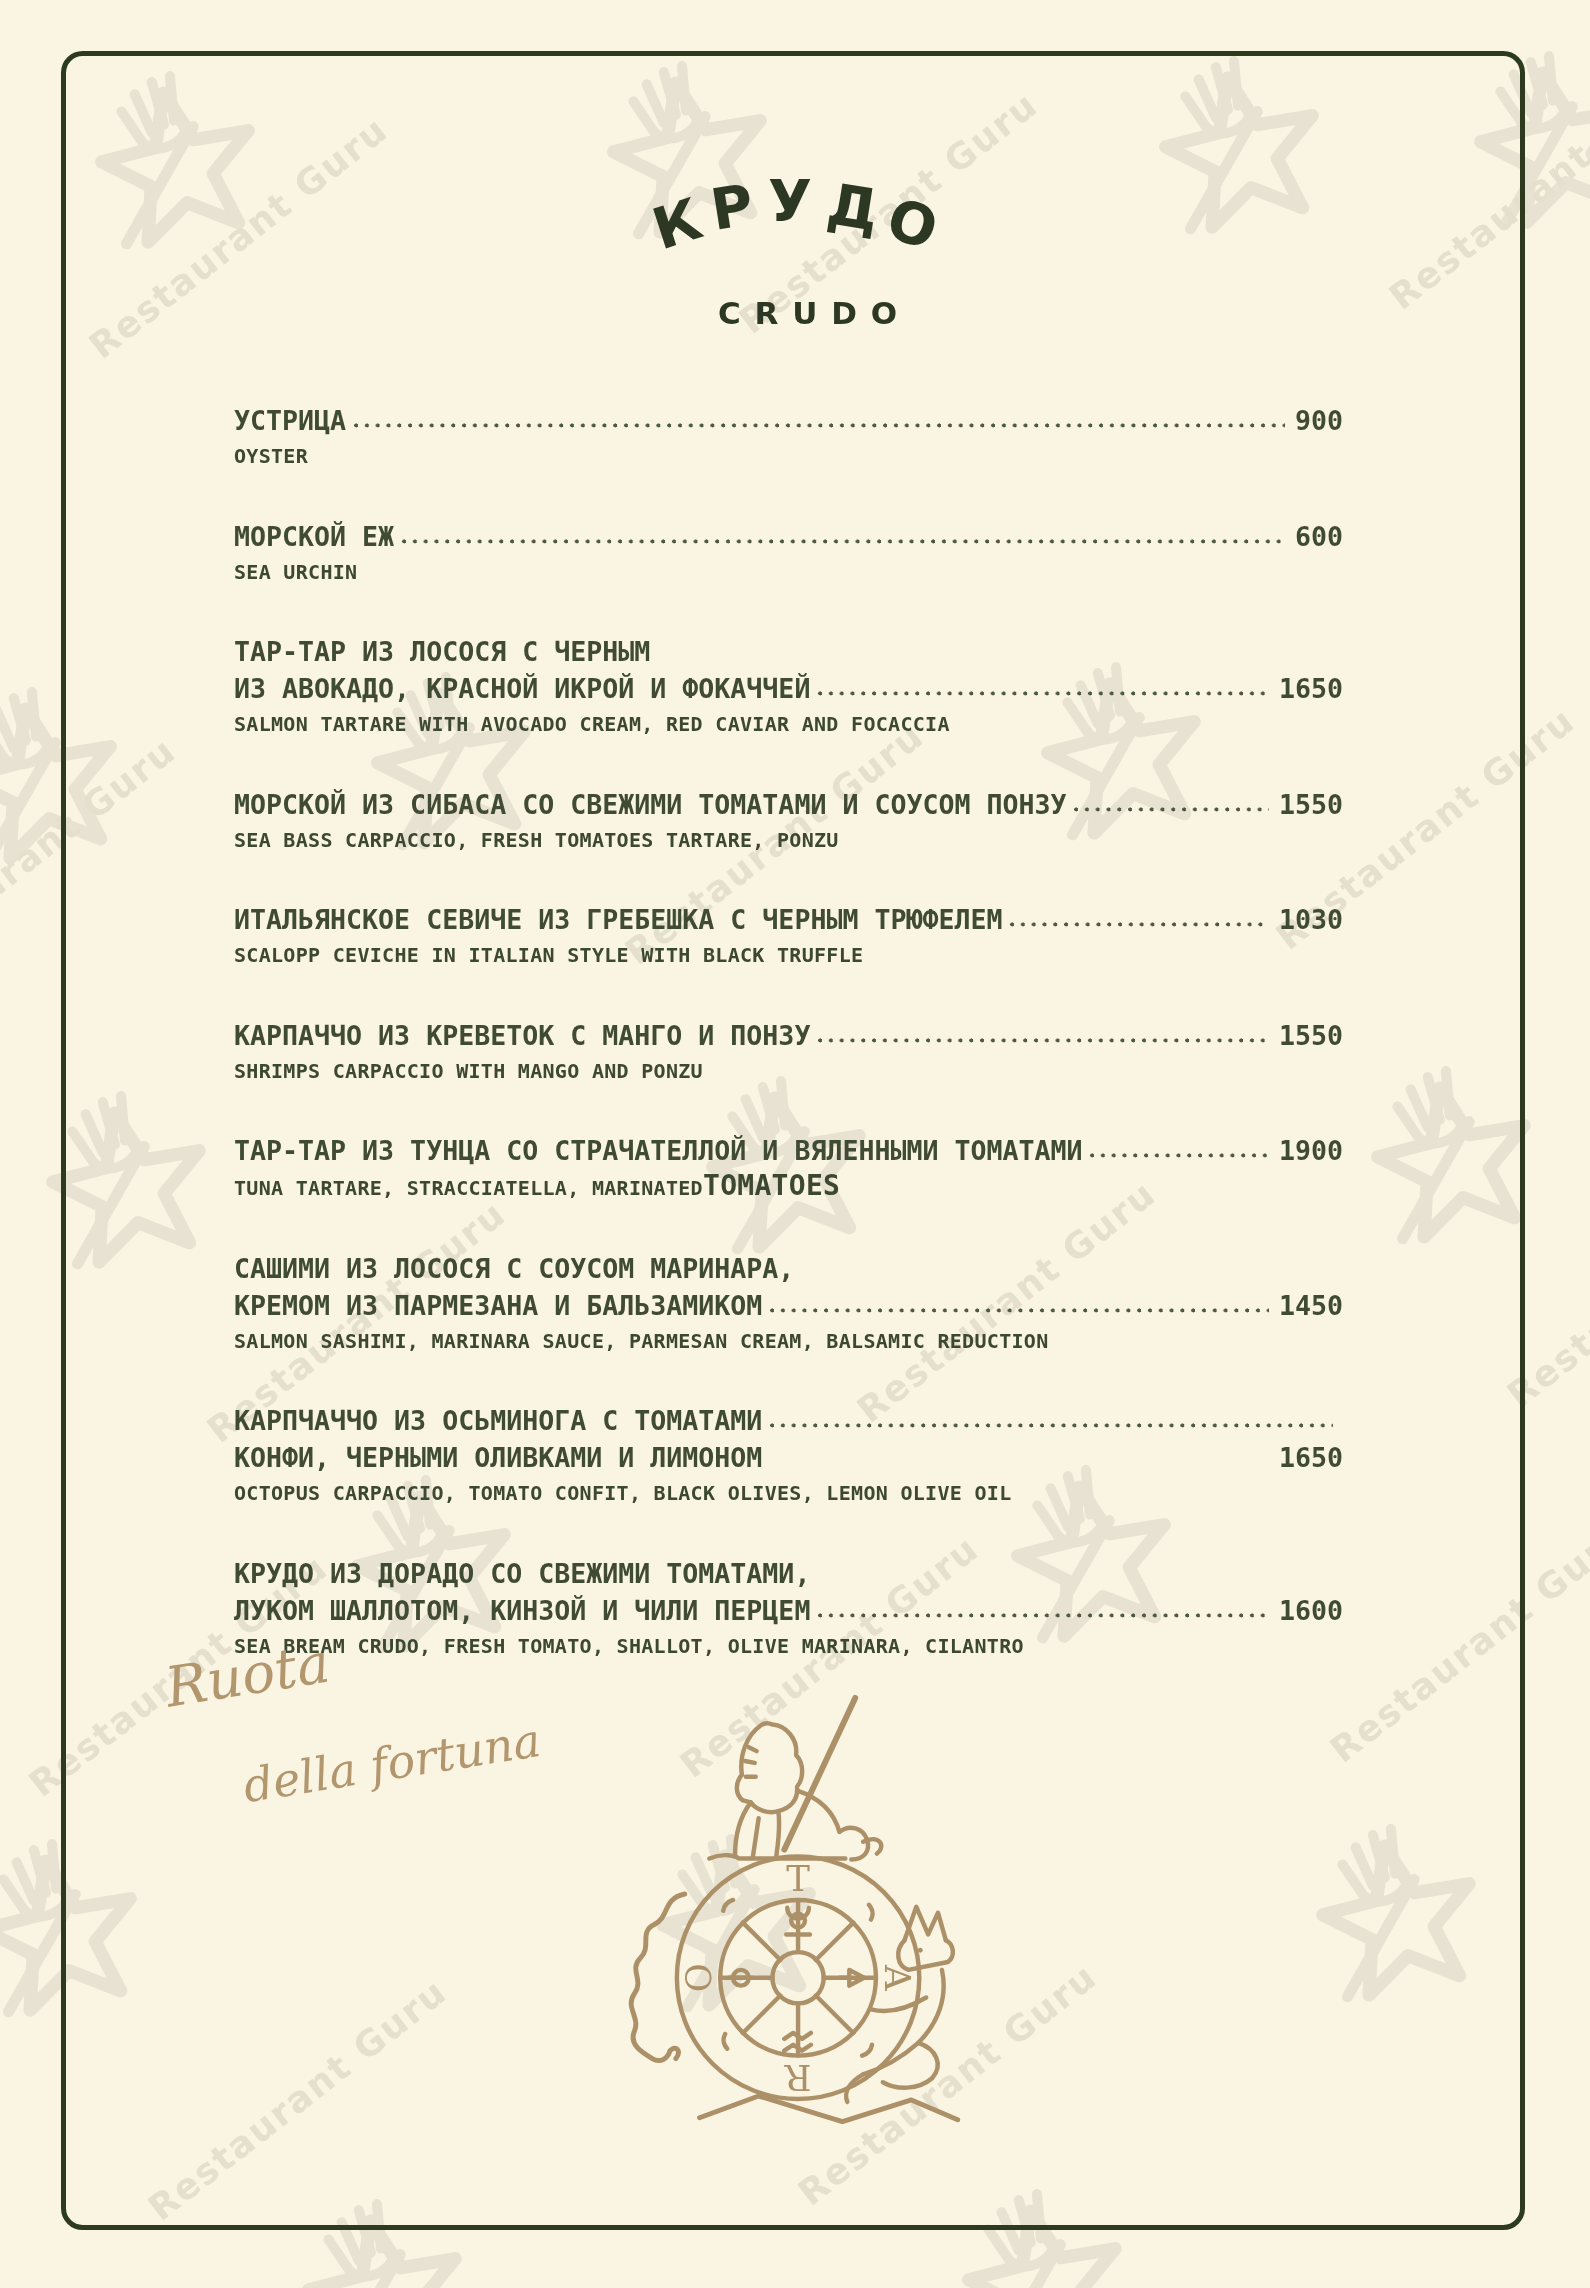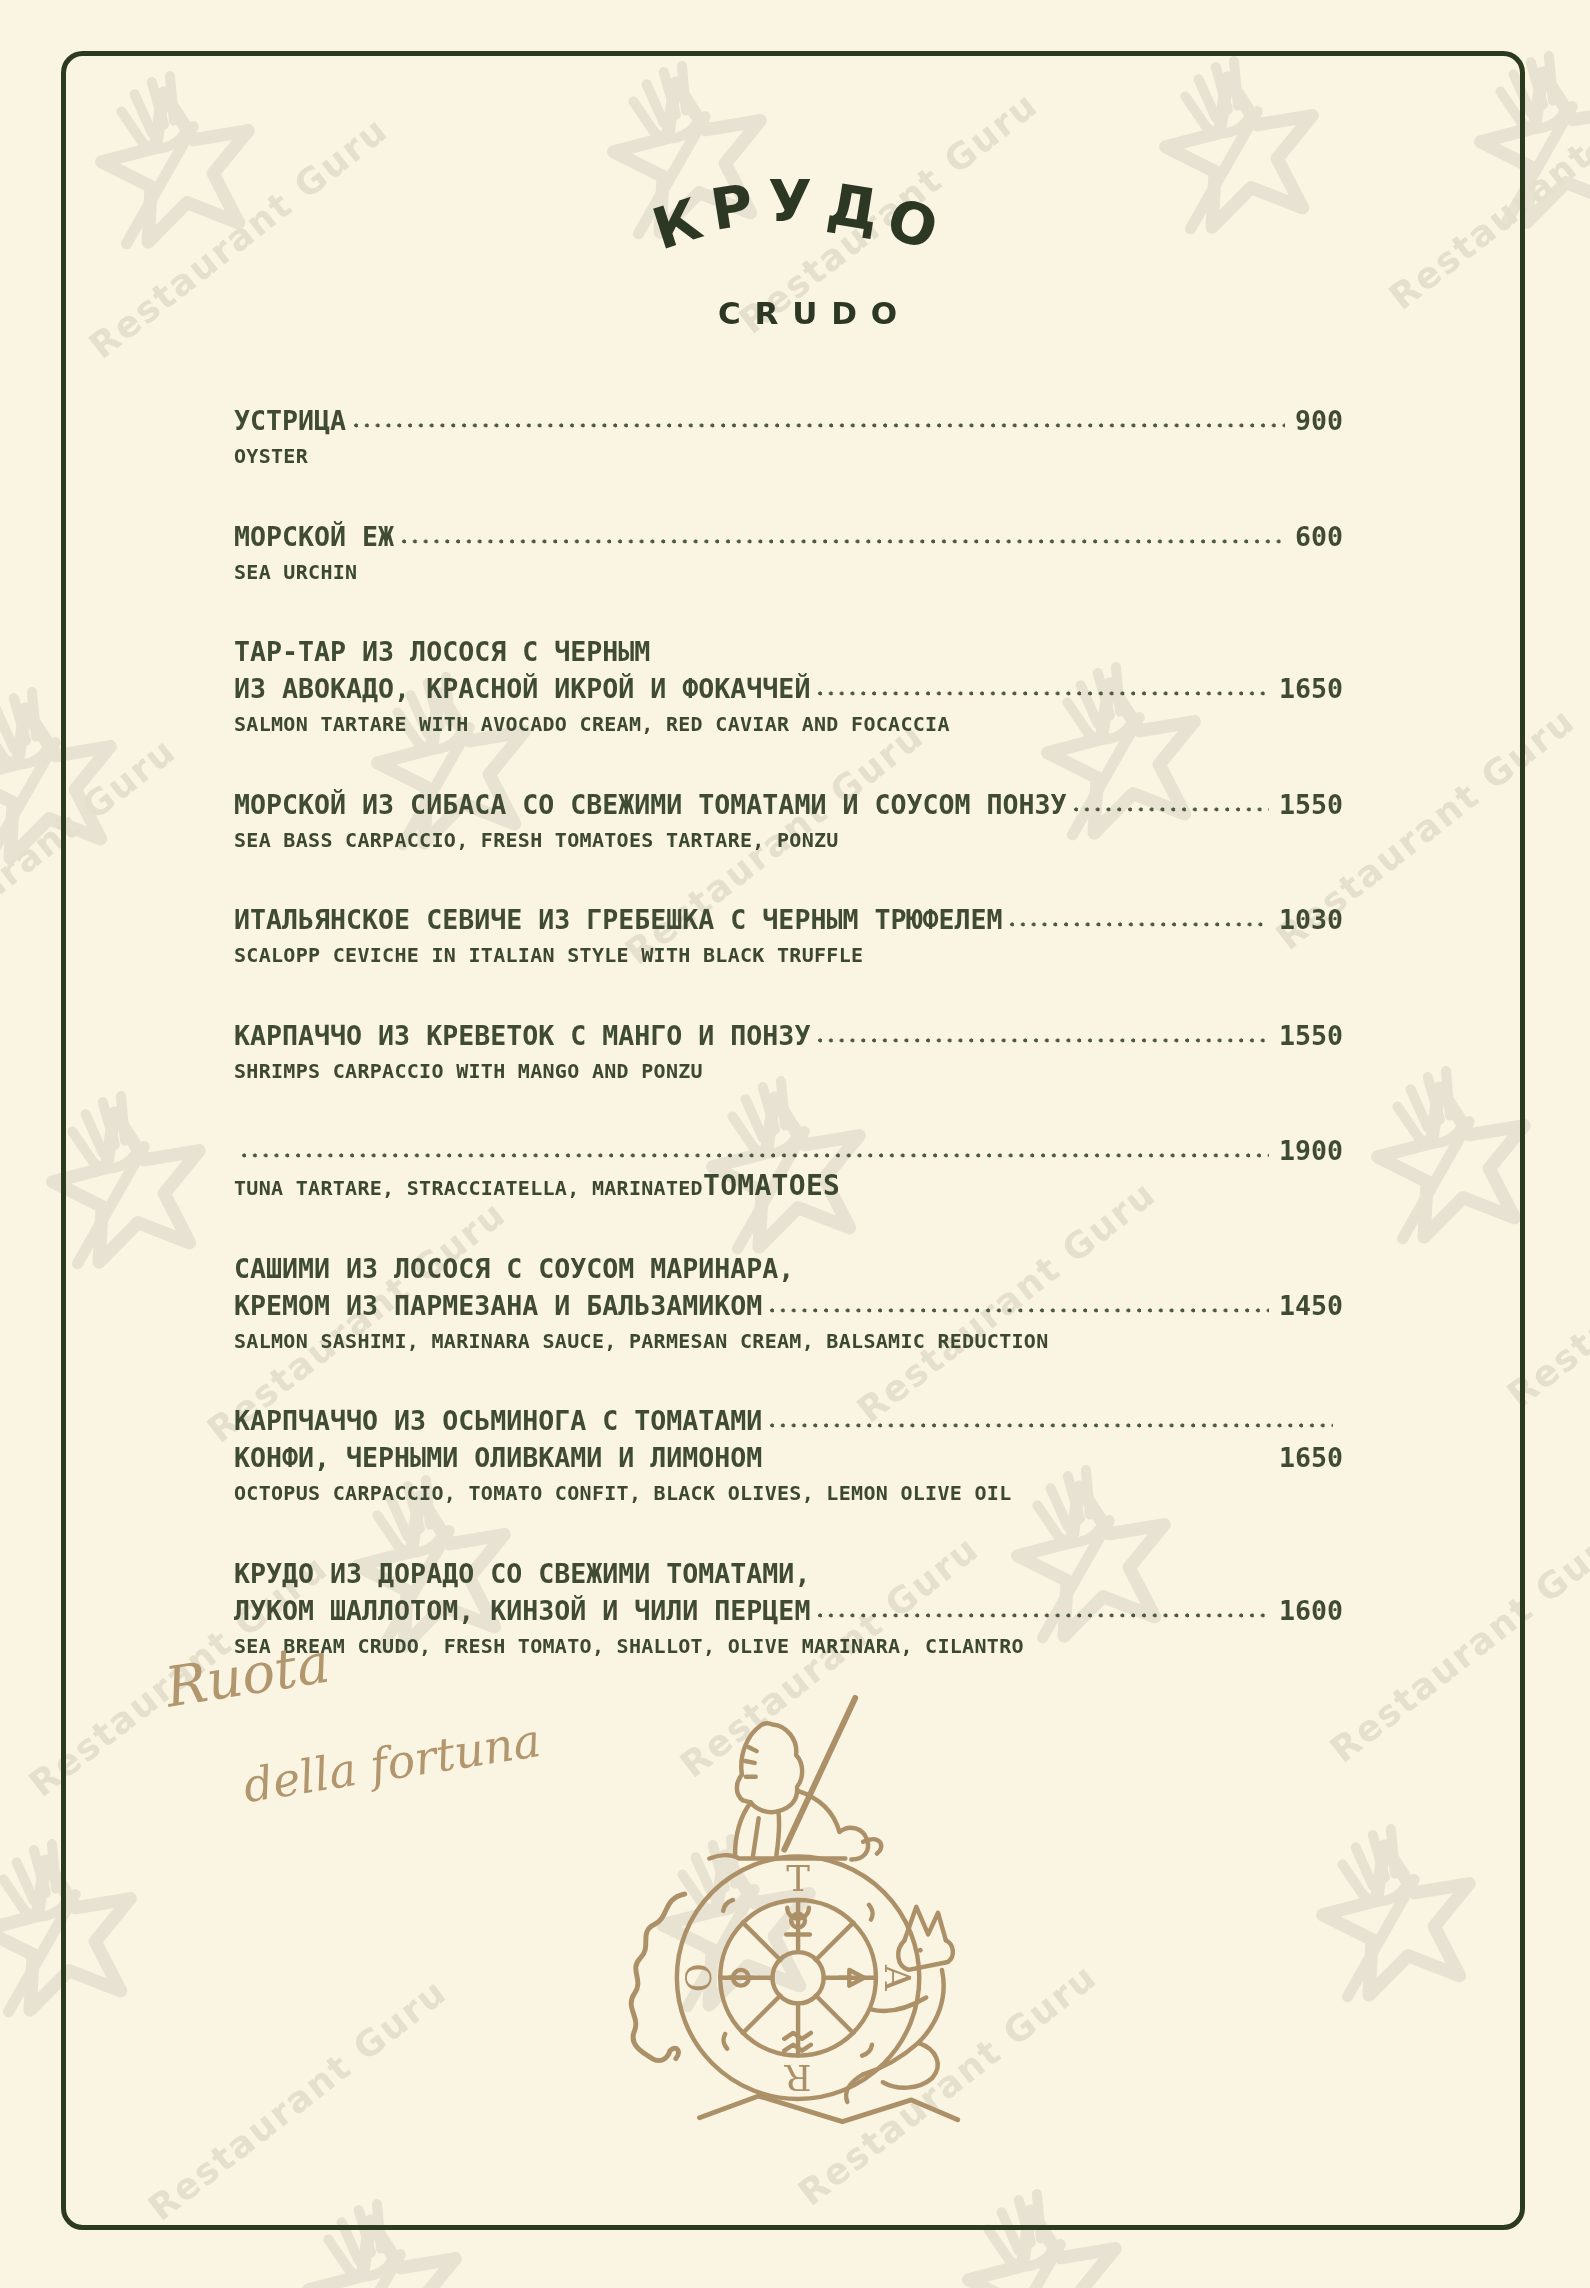--- a/index.html
+++ b/index.html
@@ -202,20 +202,21 @@
         <div class="row">
           <span>КАРПАЧЧО ИЗ КРЕВЕТОК С МАНГО И ПОНЗУ</span>
           <span class="dots"></span>
           <span class="price">1550</span>
         </div>
         <div class="desc">SHRIMPS CARPACCIO WITH MANGO AND PONZU</div>
       </div>
 
       <div class="item">
         <div class="row">
+          <span>ТАР-ТАР ИЗ ТУНЦА СО СТРАЧАТЕЛЛОЙ И ВЯЛЕННЫМИ ТОМАТАМИ</span>
           <span class="dots"></span>
           <span class="price">1900</span>
         </div>
         <div class="desc">
           <span>TUNA TARTARE, STRACCIATELLA, MARINATED</span><span class="desc-big">TOMATOES</span>
         </div>
       </div>
 
       <div class="item">
         <div class="row">

